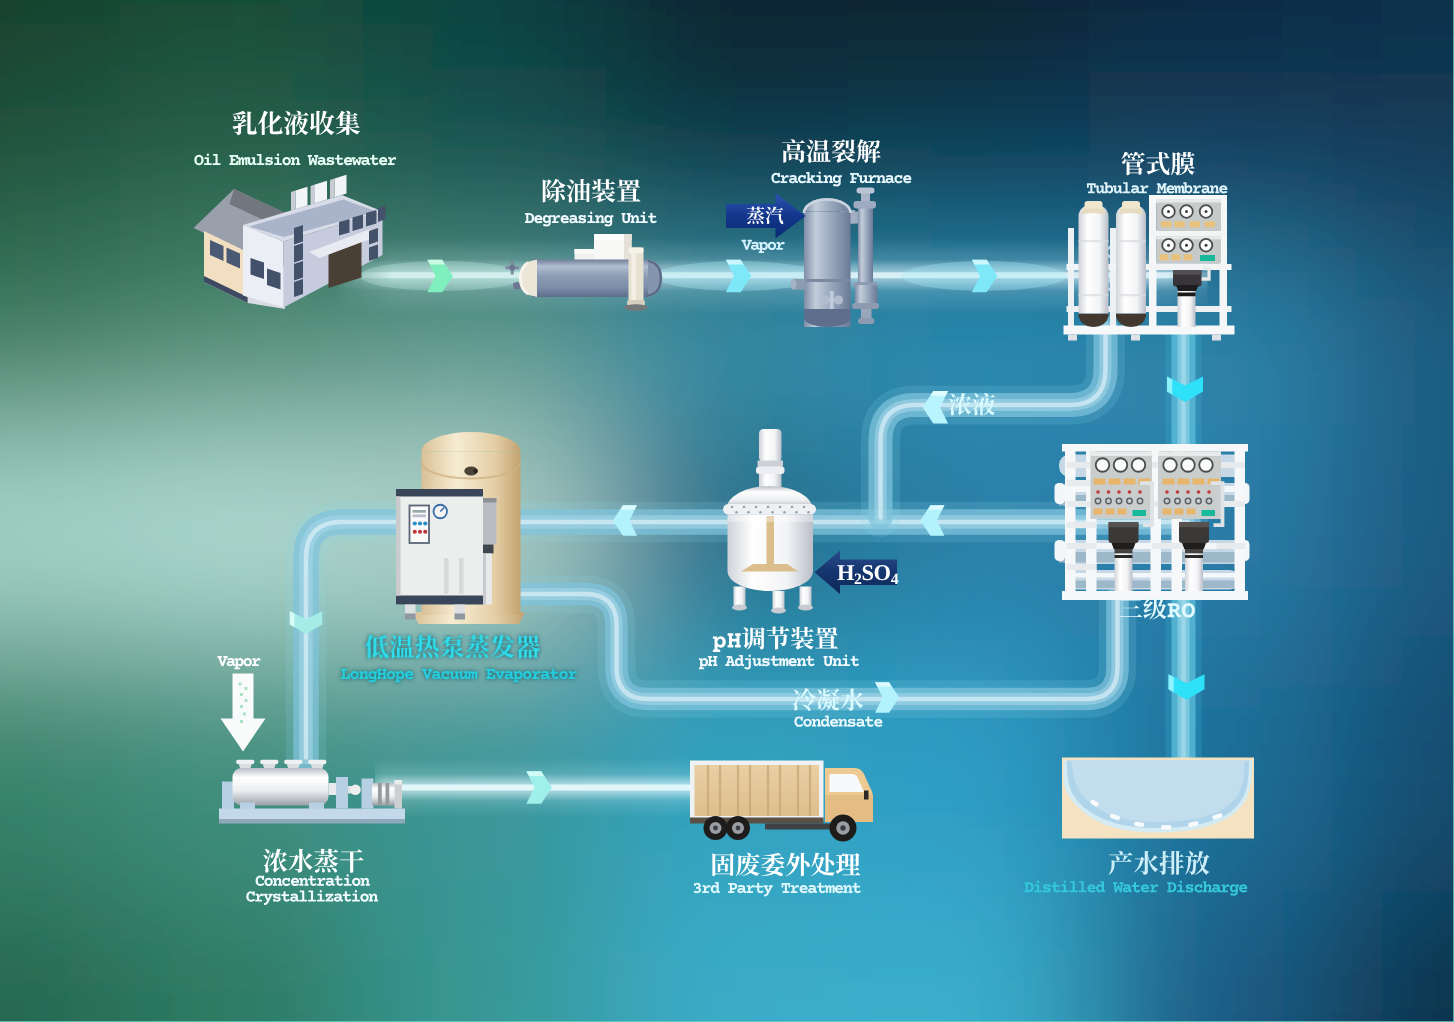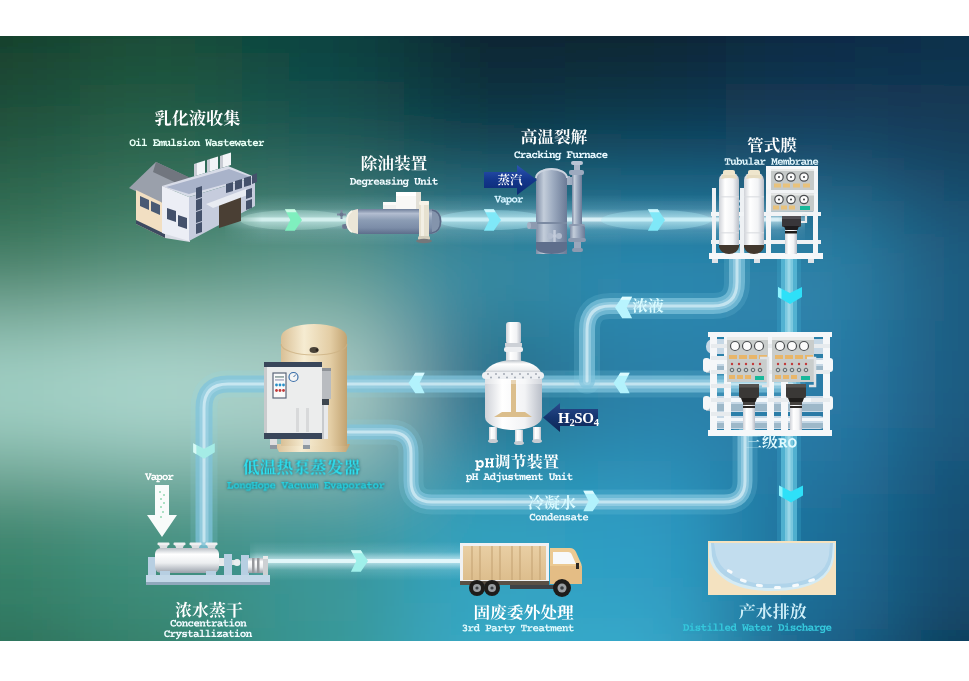--- a/index.html
+++ b/index.html
@@ -1,18 +1,17 @@
 <!DOCTYPE html>
 <html><head><meta charset="utf-8">
 <style>
 html,body{margin:0;padding:0}
-#stage{position:relative;width:969px;height:605px;overflow:hidden;
+#stage{position:relative;width:969px;height:681px;overflow:hidden;
 font-family:"Liberation Sans",sans-serif;
 background:#14b8a6;
-margin-top:36px;
 }
 </style></head><body>
 <div id="stage">
 <svg width="969" height="681" viewBox="0 0 969 681" style="position:absolute;left:0;top:0">
 <defs>
 <filter id="bgblur" x="-20%" y="-20%" width="140%" height="140%">
           <feGaussianBlur stdDeviation="50"></feGaussianBlur>
         </filter>
 <linearGradient id="steel" x1="0" y1="0" x2="0" y2="1">
  <stop offset="0" stop-color="#6f7f9a"></stop>

